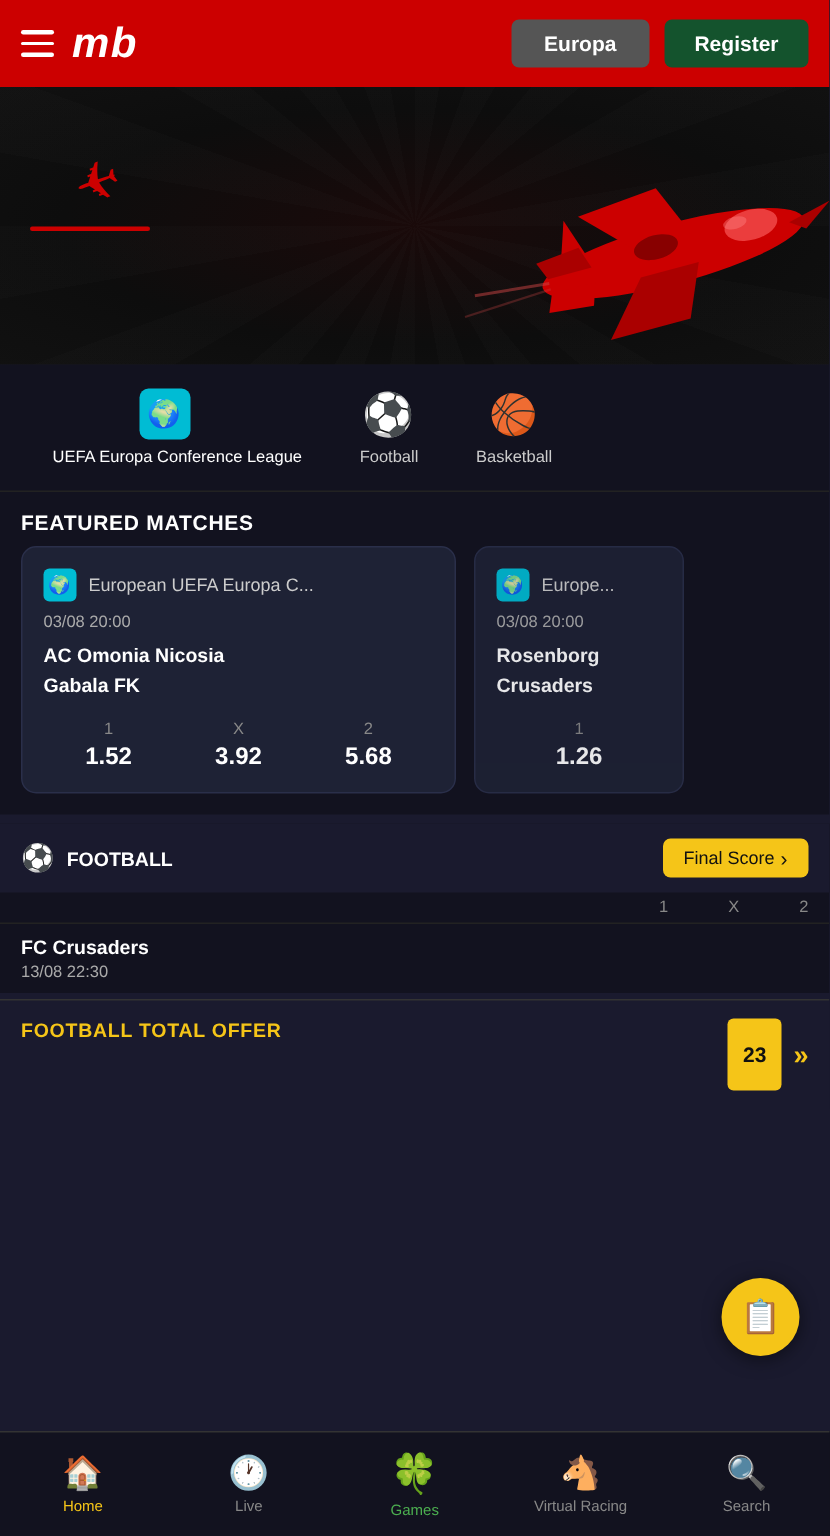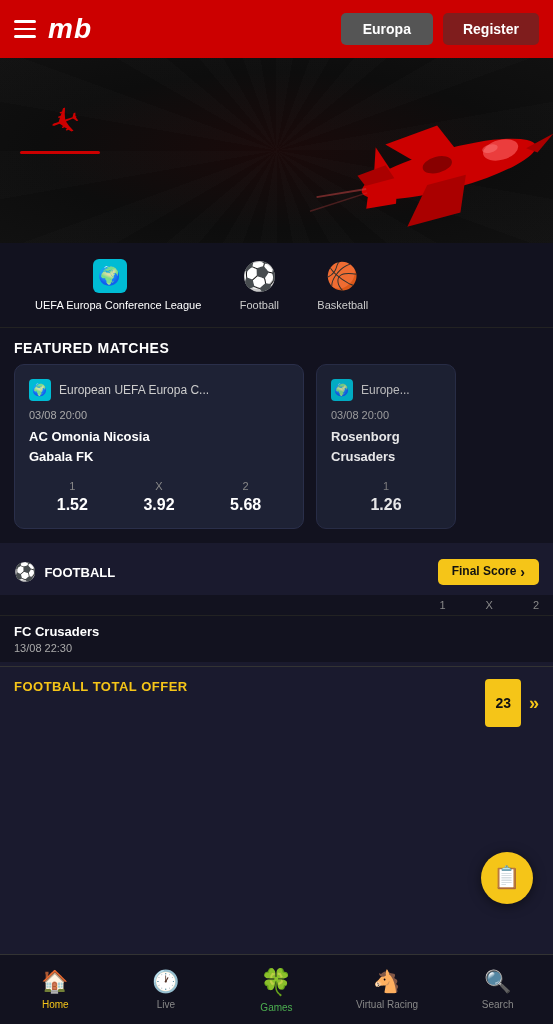--- a/index.html
+++ b/index.html
@@ -55,21 +55,21 @@
       background: #555;
       color: white;
       border: none;
       border-radius: 5px;
       padding: 8px 22px;
       font-size: 14px;
       font-weight: bold;
       cursor: pointer;
     }
     .btn-register {
-      background: #7f1d1d;
+      background: #14532d;
       color: white;
       border: none;
       border-radius: 5px;
       padding: 8px 20px;
       font-size: 14px;
       font-weight: bold;
       cursor: pointer;
     }
 
     
@@ -265,24 +265,24 @@
       font-size: 13px;
       font-weight: bold;
     }
     .final-score-btn {
       background: #f5c518;
       color: #111;
       border: none;
       border-radius: 5px;
       padding: 5px 14px;
       font-size: 12px;
-      font-weight: bold;
-      cursor: pointer;
-      display: flex;
-      align-items: flex-start;
+      font-weight: normal;
+      cursor: pointer;
+      display: flex;
+      align-items: center;
       gap: 4px;
     }
     .final-score-btn .arrow { font-size: 14px; }
     .football-sub-header {
       display: flex;
       justify-content: flex-end;
       padding: 4px 14px;
       gap: 40px;
     }
     .sub-label {

